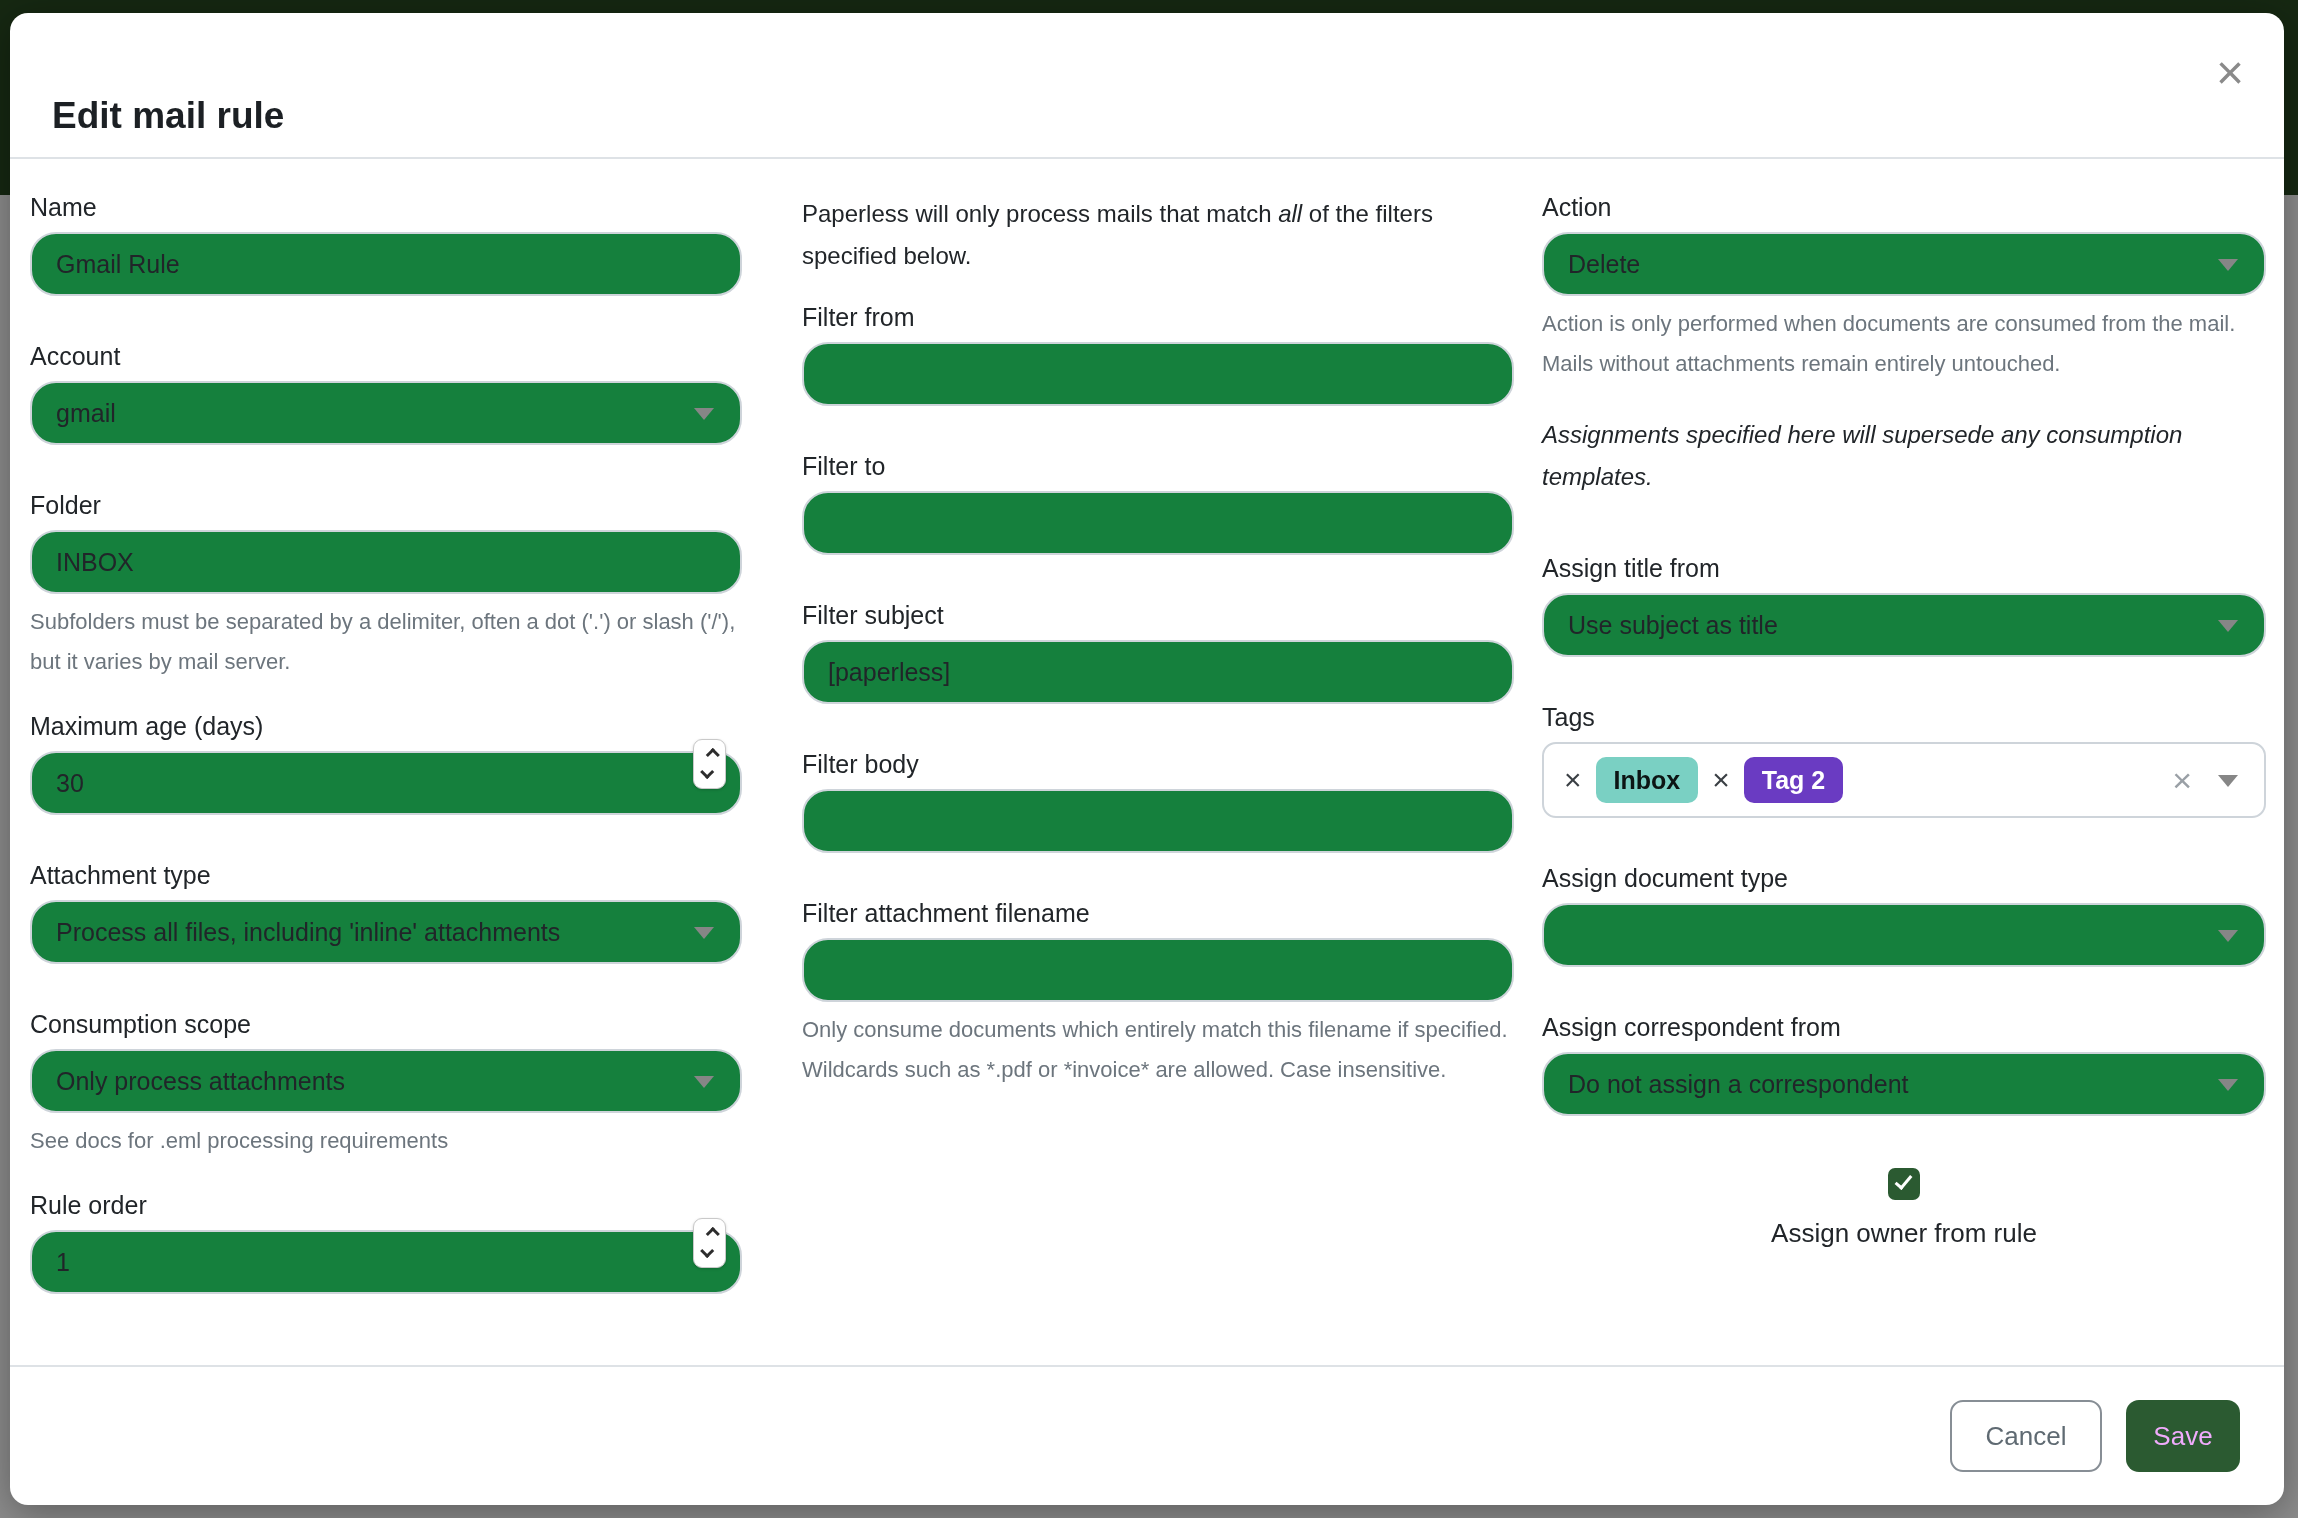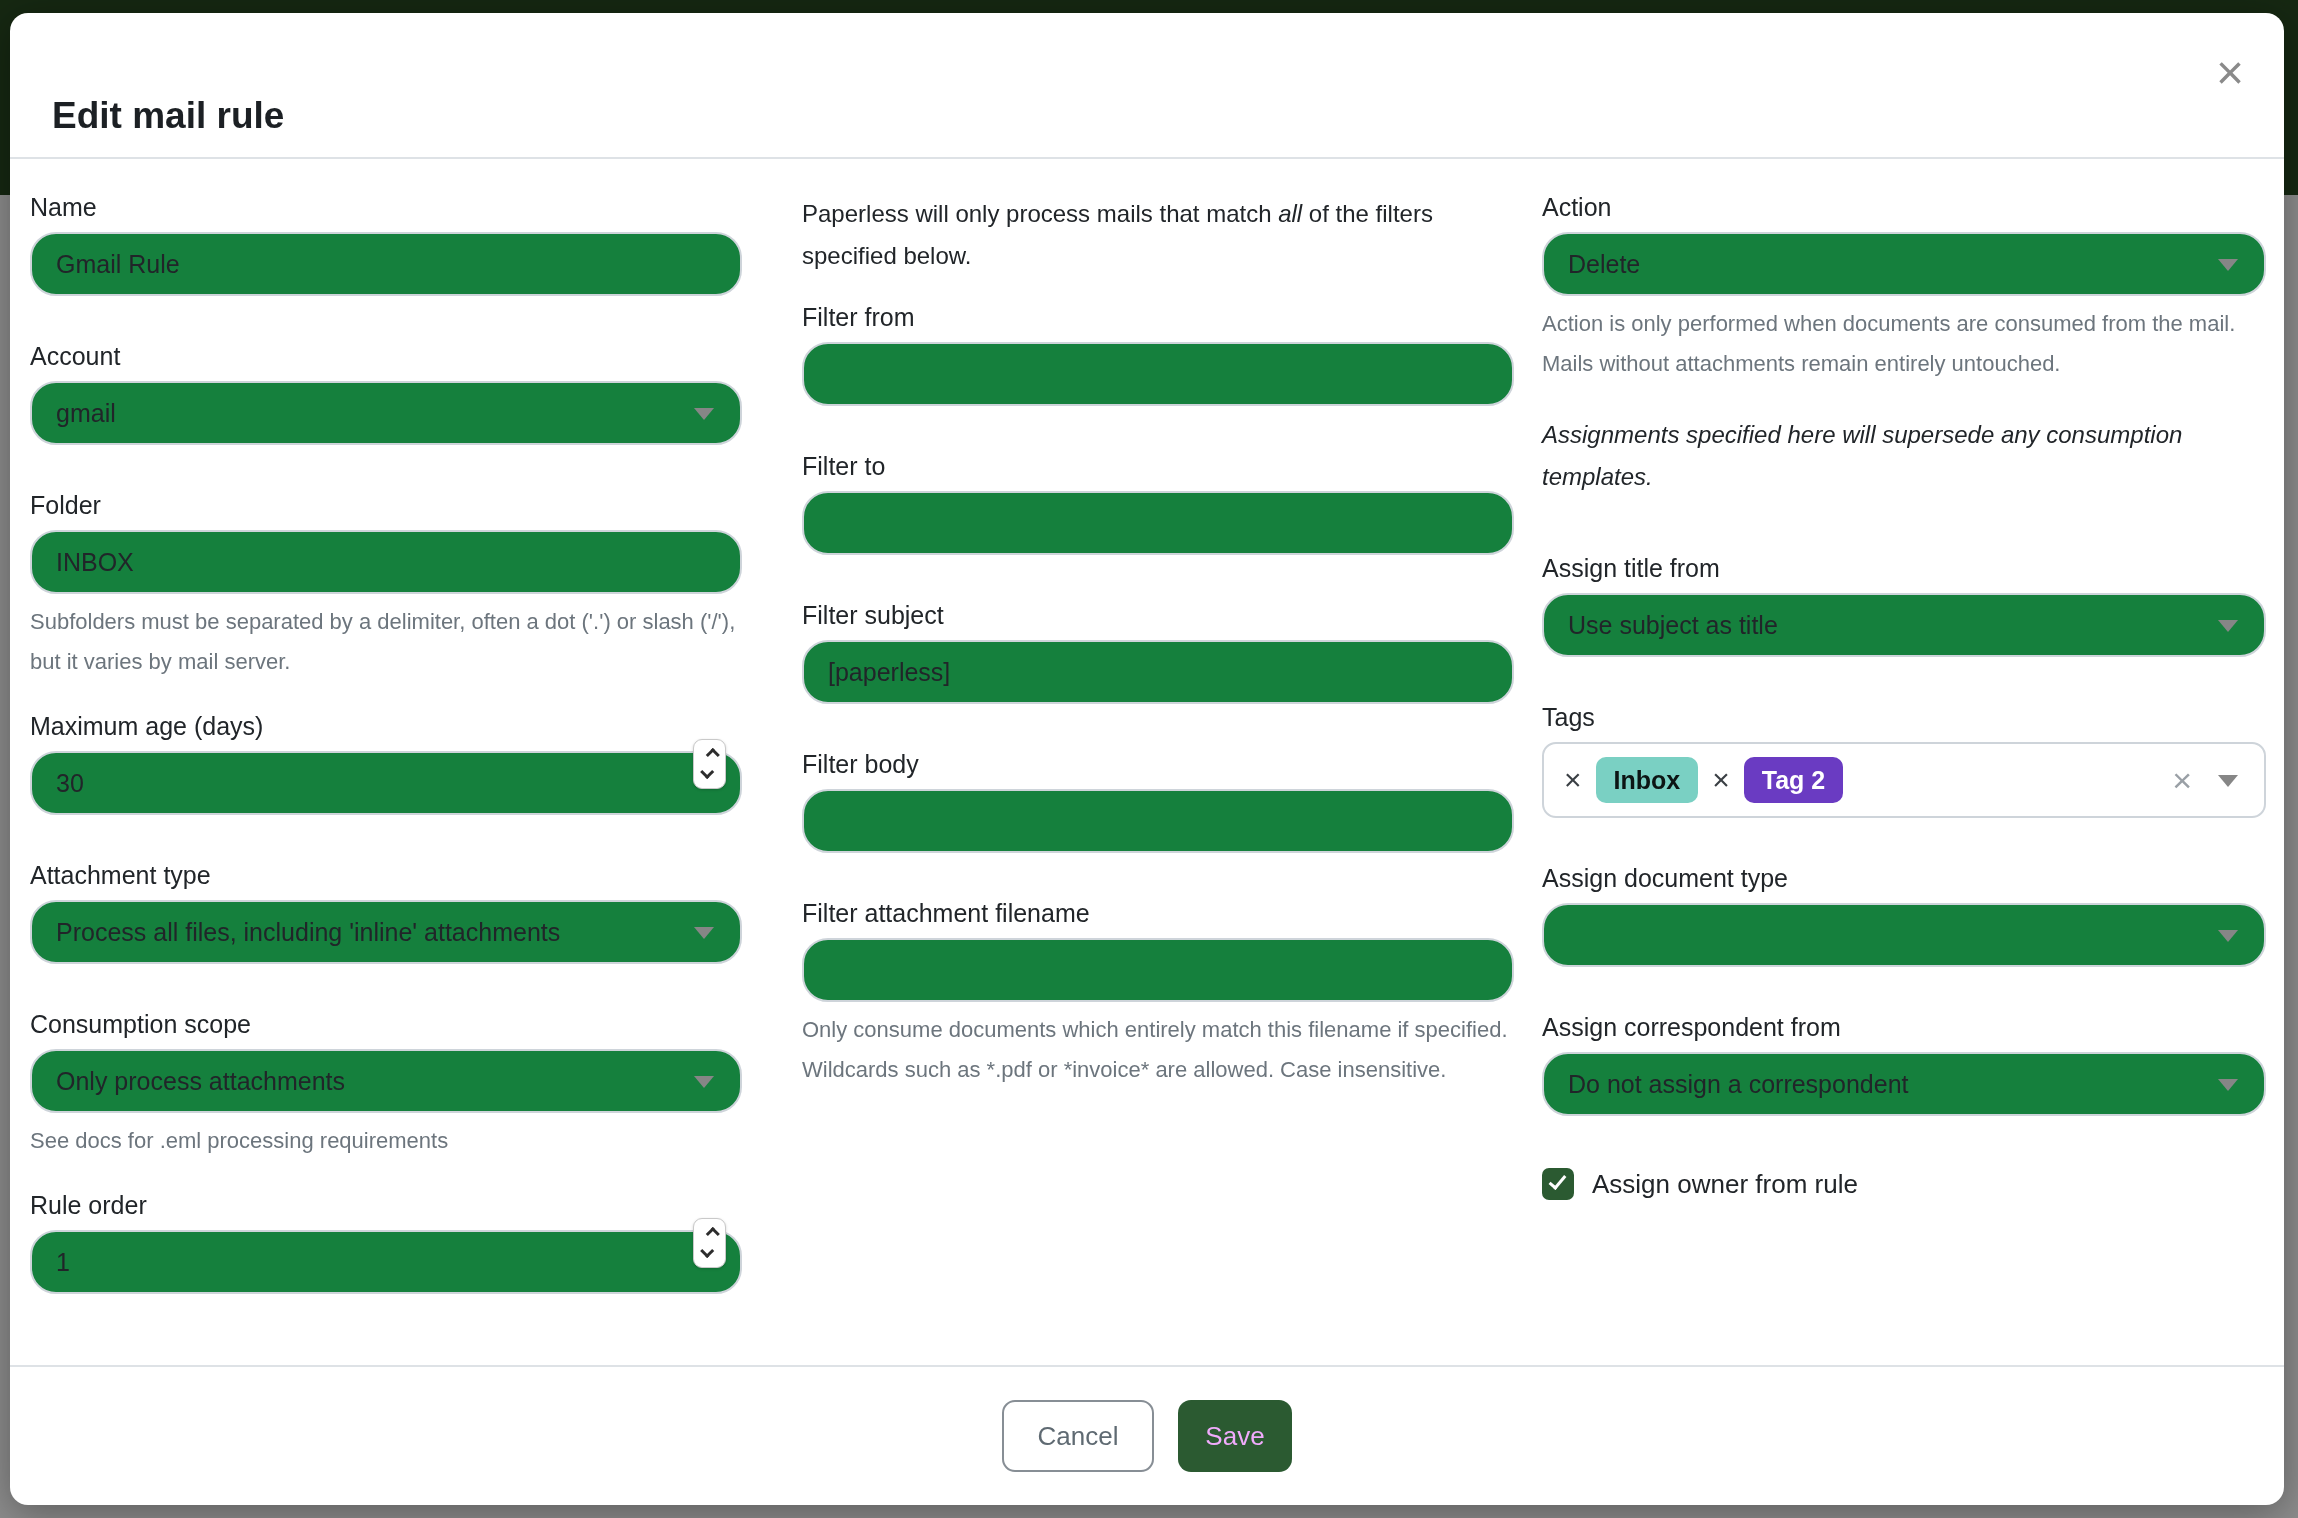--- a/index.html
+++ b/index.html
@@ -58,28 +58,28 @@
   
   .tagsbox { height:76px; border:2px solid #ced4da; border-radius:14px; display:flex;
     align-items:center; padding:0 110px 0 20px; position:relative; gap:14px; }
   .tag-x { font-size:30px; color:#3a3f44; line-height:30px; cursor:pointer; }
   .chip { height:46px; border-radius:10px; padding:0 18px; display:flex; align-items:center;
     font-size:25px; font-weight:bold; }
   .tags-clear { position:absolute; right:72px; top:50%; transform:translateY(-50%);
     font-size:34px; color:#9aa0a6; cursor:pointer; line-height:34px; }
 
   
-  .checkrow { display:flex; align-items:center; gap:18px; margin-top:52px; }
+  .checkrow { display:flex; align-items:center; gap:18px; margin-top:52px;flex-direction:column; }
   .checkbox { width:32px; height:32px; border-radius:7px; position:relative; cursor:pointer; flex:none; }
   .check-mark { position:absolute; left:11px; top:4px; width:9px; height:17px;
     border-right:3.5px solid #fff; border-bottom:3.5px solid #fff; transform:rotate(40deg); }
   .checklabel { font-size:26px; color:#212529; }
 
   .modal-footer { flex:none; height:140px; border-top:2px solid #dee2e6;
-    display:flex; align-items:center; justify-content:center; gap:24px; padding:8px 44px; }
+    display:flex; align-items:center; justify-content:flex-end; gap:24px; padding:8px 44px; }
   .btn { height:72px; border-radius:13px; font-size:26px; display:flex; align-items:center;
     justify-content:center; cursor:pointer; font-family:"Liberation Sans", sans-serif; }
   .btn-cancel { width:152px; background:#fff; border:2px solid #878e95; color:#5f6a72; }
   .btn-save { width:114px; border:none; color:#f0abfc; }
 </style>
 </head>
 <body>
 
 <div class="bg-navbar" style="background: rgb(22, 40, 18);"></div>
 <div class="bg-page" style="background: rgb(141, 141, 141);"></div>

